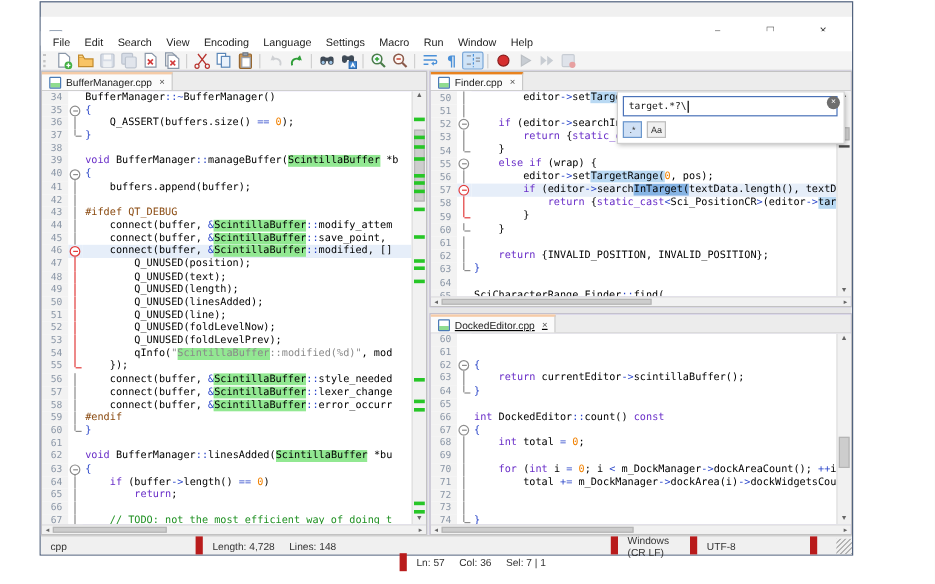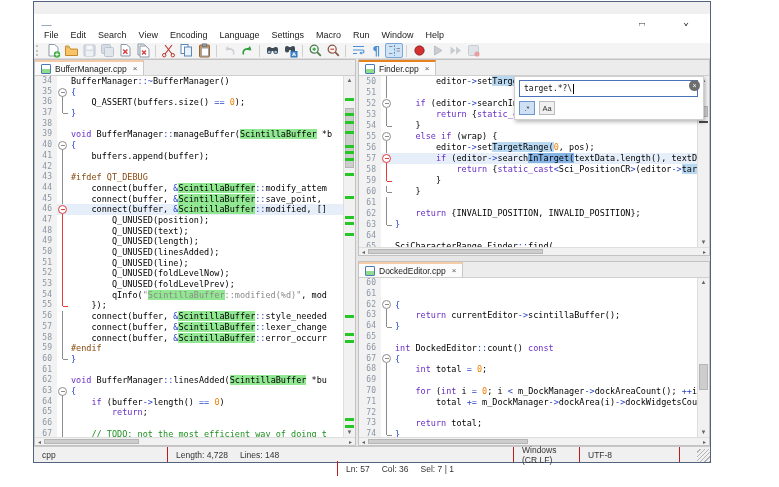--- a/index.html
+++ b/index.html
@@ -34,21 +34,21 @@
   .tbtn svg { display:block; }
   .tbtn.disabled { opacity:.42; }
   .tbtn.active { background:#cfe3f7; border:1px solid #7aa7d8; border-radius:2px; }
   .tsep { width:1px; height:12px; background:#d0d0d0; margin:0 3px; flex:none; }
 
   
   .dock { position:absolute; left:0; top:57px; right:0; bottom:16px; background:#e6e6e6; }
   .pane { position:absolute; background:#c4b5fd; border:1px solid #c2c2c2; }
   #pane-left  { left:0;   top:0;   width:322px; bottom:0; }
   #pane-tr    { left:324px; right:0; top:0; height:197px; }
-  #pane-br    { left:324px; right:0; top:202px; bottom:0; }
+  #pane-br    { left:324px; right:0; top:202px; bottom:0;text-decoration:underline; }
 
   .tabbar { height:16px; background:#ececec; border-bottom:1px solid #cfcfcf; display:flex; }
   .tab { display:flex; align-items:center; gap:4px; background:#fbfbfb; padding:0 6px;
          border-right:1px solid #c8c8c8; border-top:2px solid var(--tab-accent-unfocused); font-size:8.5px; color:#222; }
   .tab.focused { border-top-color:var(--tab-accent-focused);text-align:center; }
   .ficon { width:10px; height:10px; border:1px solid #4a7ab5; border-radius:1px;
            background:linear-gradient(#fff 55%, #8fdc8f 55%); flex:none; }
   .tclose { font-size:8px; color:#555; margin-left:2px; }
 
   .editor { position:absolute; left:0; right:0; top:16px; bottom:8px; overflow:hidden; background:#fff; }
@@ -108,21 +108,21 @@
   .sclear { position:absolute; right:3px; top:3px; width:11px; height:11px; border-radius:50%;
             background:#6e6e6e; color:#fff; font-size:7px; line-height:11px; text-align:center; }
   .search-btns { position:absolute; left:4px; top:24px; display:flex; gap:4px; }
   .sbtn { height:14px; min-width:16px; padding:0 2px; font-size:7.5px; display:flex; align-items:center;
           justify-content:center; border:1px solid #bcbcbc; background:#f0f0f0; color:#333; }
   .sbtn.active { background:#cfe0f5; border-color:#6a96cc; }
 
   
   .statusbar { position:absolute; left:0; right:0; bottom:0; height:16px; background:#f0f0f0;
                border-top:1px solid #c8c8c8; display:flex; align-items:center; font-size:8.5px; color:#333; }
-  .seg { height:100%; display:flex; align-items:center; padding:0 8px; border-left:1px solid #b91c1c; gap:12px; }
+  .seg { height:100%; display:flex; align-items:center; padding:0 8px; border-left:6px solid #b91c1c; gap:12px; }
   .seg.lang { flex:1; border-left:none; }
   .seg.doc { width:170px; } .seg.pos { width:176px;margin-top:28px; } .seg.eol { width:66px; }
   .seg.enc { width:100px; } .seg.blank { width:18px; }
   .grip { width:13px; height:13px; align-self:flex-end;
           background:repeating-linear-gradient(135deg, transparent 0 2px, #b4b4b4 2px 3px); }
 </style>
 </head>
 <body>
 
 <div class="canvas">
@@ -825,21 +825,20 @@
                 <span class="fold">
                   <i class="fvl"></i>
                 </span>
                 <span class="code"></span>
               </div>
               <div class="row">
                 <span class="ln">73</span>
                 <span class="fold">
                   <i class="fvl"></i>
                 </span>
-                <span class="code"><span class="tk-p">    </span><span class="tk-k">return</span><span class="tk-p"> total;</span></span>
               </div>
               <div class="row">
                 <span class="ln">74</span>
                 <span class="fold">
                   <i class="fvl top"></i>
                   <i class="fh"></i>
                 </span>
                 <span class="code"><span class="tk-o">}</span></span>
               </div>
             </div>

